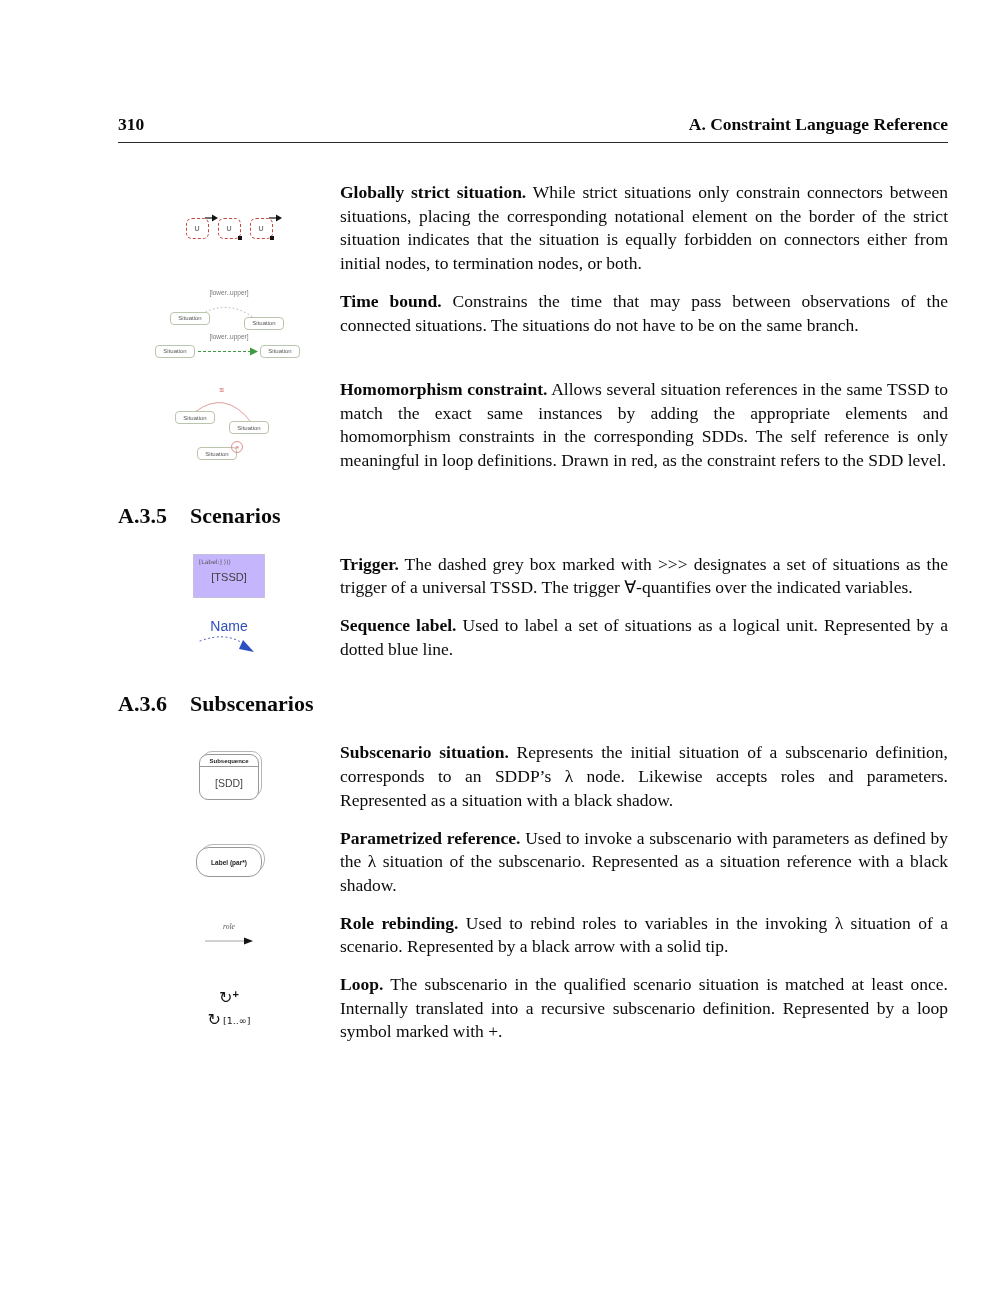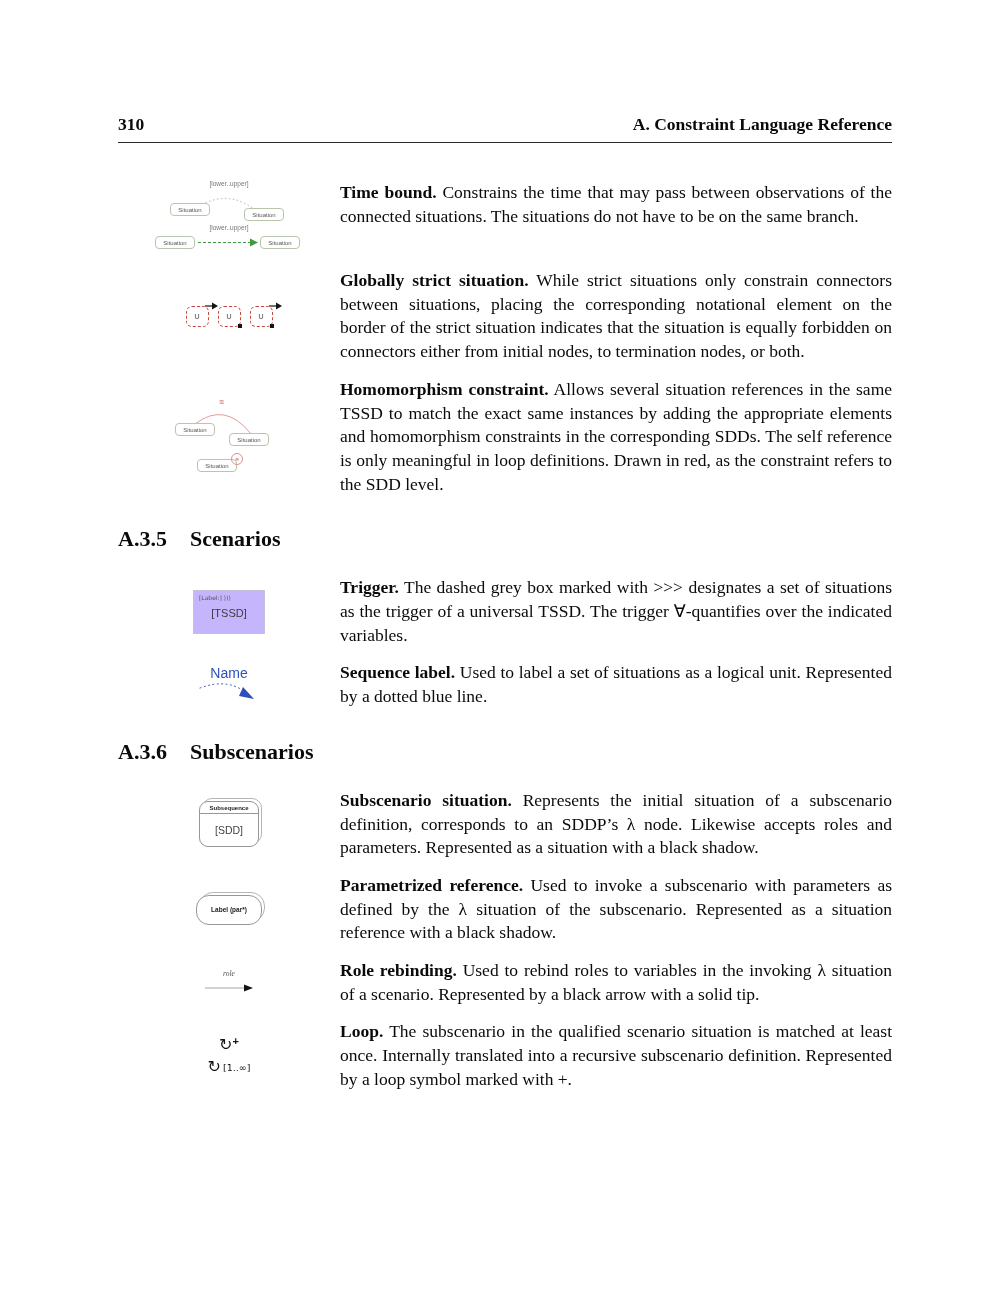--- a/index.html
+++ b/index.html
@@ -1,20 +1,20 @@
 <!DOCTYPE html>
 <html><head>
 <meta charset="utf-8">
 <style>
   html,body { margin:0; padding:0; }
   body {
     width:1000px; height:1294px; background:#ffffff;
     font-family:"Liberation Serif", serif; color:#0a0a0a; overflow:hidden;
   }
-  .page { box-sizing:border-box; width:1000px; height:1294px; padding:114px 108px 0 118px; }
+  .page { box-sizing:border-box; width:1000px; height:1294px; padding:114px 52px 0 118px; }
 
   
   .running-header {
     display:flex; justify-content:space-between; align-items:baseline;
     font-weight:bold; font-size:17.5px;
     border-bottom:1.2px solid #2b2b2b; padding-bottom:7px;
   }
 
   .content { margin-top:38px; }
 
@@ -110,20 +110,50 @@
 <body>
 
 <div class="page">
 
   <div class="running-header">
     <span>310</span>
     <span>A. Constraint Language Reference</span>
   </div>
 
   <div class="content">
+
+    <div class="entry">
+      <div class="entry-figure">
+        <div class="fig-gs">
+          <div class="u-box">
+            <span>U</span>
+            <svg class="u-arrow" viewBox="0 0 13 8">
+              <line x1="0" y1="4" x2="7" y2="4" stroke="#141414" stroke-width="1.2"></line>
+              <polygon points="7,0.5 13,4 7,7.5" fill="#141414"></polygon>
+            </svg>
+          </div>
+          <div class="u-box">
+            <span>U</span>
+            <span class="u-square"></span>
+          </div>
+          <div class="u-box">
+            <span>U</span>
+            <svg class="u-arrow" viewBox="0 0 13 8">
+              <line x1="0" y1="4" x2="7" y2="4" stroke="#141414" stroke-width="1.2"></line>
+              <polygon points="7,0.5 13,4 7,7.5" fill="#141414"></polygon>
+            </svg>
+            <span class="u-square"></span>
+          </div>
+        </div>
+      </div>
+      <p class="entry-text">
+        <b>Globally strict situation.</b>
+        <span>While strict situations only constrain connectors between situations, placing the corresponding notational element on the border of the strict situation indicates that the situation is equally forbidden on connectors either from initial nodes, to termination nodes, or both.</span>
+      </p>
+    </div>
 
     <div class="entry">
       <div class="entry-figure">
         <div class="fig-tb">
           <span class="tb-label" style="top:-1px;">[lower..upper]</span>
           <svg width="150" height="74">
             <path d="M48,24 Q74,9 100,28" fill="none" stroke="#9a9a9a" stroke-width="0.8" stroke-dasharray="1.5,2.5"></path>
             <line x1="44" y1="61.5" x2="96" y2="61.5" stroke="#3f9b3f" stroke-width="1" stroke-dasharray="3,2"></line>
             <polygon points="96,57.5 104,61.5 96,65.5" fill="#3f9b3f"></polygon>
           </svg>
@@ -135,50 +165,20 @@
         </div>
       </div>
       <p class="entry-text">
         <b>Time bound.</b>
         <span>Constrains the time that may pass between observations of the connected situations. The situations do not have to be on the same branch.</span>
       </p>
     </div>
 
     <div class="entry">
       <div class="entry-figure">
-        <div class="fig-gs">
-          <div class="u-box">
-            <span>U</span>
-            <svg class="u-arrow" viewBox="0 0 13 8">
-              <line x1="0" y1="4" x2="7" y2="4" stroke="#141414" stroke-width="1.2"></line>
-              <polygon points="7,0.5 13,4 7,7.5" fill="#141414"></polygon>
-            </svg>
-          </div>
-          <div class="u-box">
-            <span>U</span>
-            <span class="u-square"></span>
-          </div>
-          <div class="u-box">
-            <span>U</span>
-            <svg class="u-arrow" viewBox="0 0 13 8">
-              <line x1="0" y1="4" x2="7" y2="4" stroke="#141414" stroke-width="1.2"></line>
-              <polygon points="7,0.5 13,4 7,7.5" fill="#141414"></polygon>
-            </svg>
-            <span class="u-square"></span>
-          </div>
-        </div>
-      </div>
-      <p class="entry-text">
-        <b>Globally strict situation.</b>
-        <span>While strict situations only constrain connectors between situations, placing the corresponding notational element on the border of the strict situation indicates that the situation is equally forbidden on connectors either from initial nodes, to termination nodes, or both.</span>
-      </p>
-    </div>
-
-    <div class="entry">
-      <div class="entry-figure">
         <div class="fig-hm">
           <svg width="124" height="80" style="position:absolute;left:0;top:0;">
             <path d="M28,27 Q58,4 84,37" fill="none" stroke="#e09090" stroke-width="0.9"></path>
           </svg>
           <span class="hm-sym" style="top:1px; left:52px;">≅</span>
           <span class="sit-box" style="left:8px; top:26px;">Situation</span>
           <span class="sit-box" style="left:62px; top:36px;">Situation</span>
           <span class="sit-box" style="left:30px; top:62px;">Situation</span>
           <span class="hm-loop" style="left:64px; top:56px;">
             <span>≅</span>

